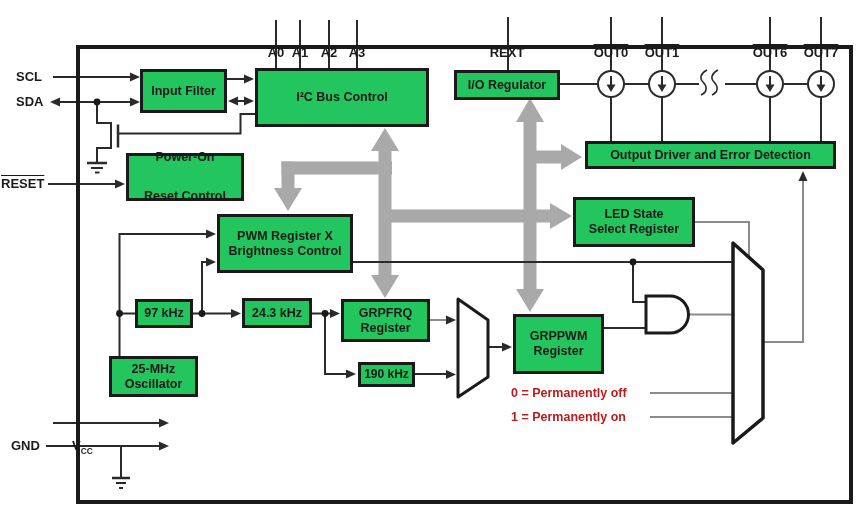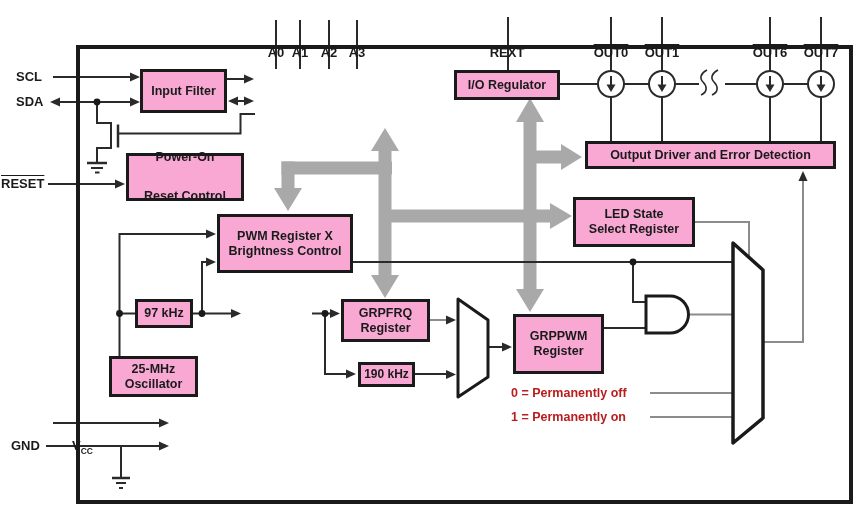--- a/index.html
+++ b/index.html
@@ -1,19 +1,19 @@
 <!DOCTYPE html>
 <html><head>
 <meta charset="utf-8">
 <style>
   html,body{margin:0;padding:0;background:#fff;}
   #stage{position:relative;width:859px;height:509px;background:#fff;
          font-family:"Liberation Sans", sans-serif;overflow:hidden;}
   #wires{position:absolute;left:0;top:0;z-index:1;}
-  .box{position:absolute;background:#f9a8d4;border:3px solid #1a1a1a;display:flex;
+  .box{position:absolute;background:#22c55e;border:3px solid #1a1a1a;display:flex;
        flex-direction:column;align-items:center;justify-content:center;text-align:center;
        font-weight:bold;font-size:12.5px;line-height:1.18;color:#1a1a1a;
        box-sizing:border-box;z-index:2;}
   .plabel{position:absolute;font-weight:bold;font-size:13px;color:#1a1a1a;z-index:2;
           white-space:nowrap;}
   .ctr{text-align:center;margin-top:43px;}
   .ov{text-decoration:overline;}
   .ann{position:absolute;font-weight:bold;font-size:12.5px;color:#b91c1c;z-index:2;
        white-space:nowrap;}
   sub{font-size:8.5px;}
@@ -171,40 +171,46 @@
     <path d="M646,296 h24 a18.5,18.5 0 0 1 0,37 h-24 z" fill="#fff" stroke="#1a1a1a" stroke-width="3"></path>
     <polygon points="458,299 488,320 488,377 458,397" fill="#fff" stroke="#1a1a1a" stroke-width="3" stroke-linejoin="round"></polygon>
     <polygon points="733,243 763,270 763,418 733,443" fill="#fff" stroke="#1a1a1a" stroke-width="3.5" stroke-linejoin="round"></polygon>
 
     <rect x="78" y="47" width="773" height="455" fill="none" stroke="#1a1a1a" stroke-width="4"></rect>
   </svg>
 
   <div class="box" style="left:140px;top:69px;width:87px;height:44px;">
     <span>Input Filter</span>
   </div>
+  <div class="box" style="left:255px;top:68px;width:174px;height:59px;">
+    <span>I²C Bus Control</span>
+  </div>
   <div class="box" style="left:585px;top:141px;width:251px;height:28px;">
     <span>Output Driver and Error Detection</span>
   </div>
   <div class="box" style="left:454px;top:70px;width:106px;height:30px;">
     <span>I/O Regulator</span>
   </div>
   <div class="box" style="left:126px;top:153px;width:118px;height:48px;gap:24px;">
     <span>Power-On</span>
     <span>Reset Control</span>
   </div>
   <div class="box" style="left:573px;top:197px;width:122px;height:50px;">
     <span>LED State</span>
     <span>Select Register</span>
   </div>
   <div class="box" style="left:217px;top:214px;width:136px;height:59px;">
     <span>PWM Register X</span>
     <span>Brightness Control</span>
   </div>
   <div class="box" style="left:135px;top:299px;width:58px;height:29px;">
     <span>97 kHz</span>
+  </div>
+  <div class="box" style="left:242px;top:298px;width:70px;height:30px;">
+    <span>24.3 kHz</span>
   </div>
   <div class="box" style="left:341px;top:299px;width:89px;height:43px;">
     <span>GRPFRQ</span>
     <span>Register</span>
   </div>
   <div class="box" style="left:358px;top:362px;width:57px;height:25px;font-size:12px;">
     <span>190 kHz</span>
   </div>
   <div class="box" style="left:109px;top:356px;width:89px;height:41px;">
     <span>25-MHz</span>

